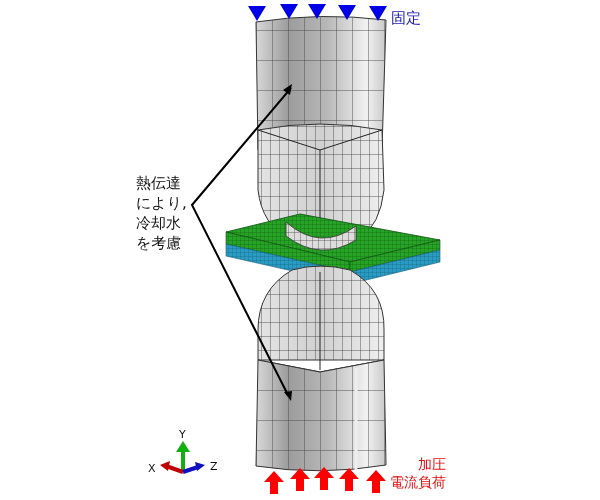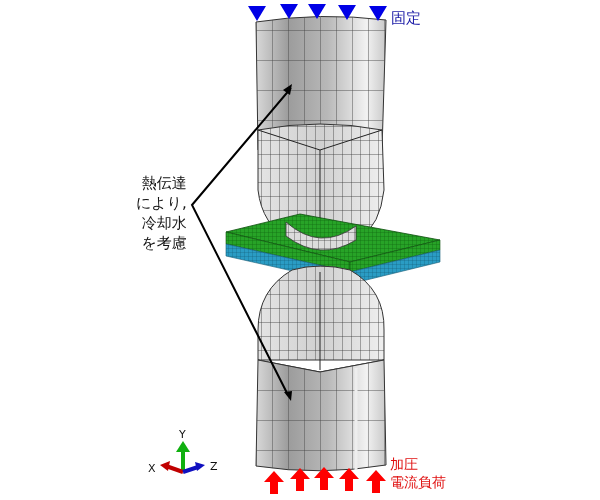--- a/index.html
+++ b/index.html
@@ -1,22 +1,22 @@
 <!DOCTYPE html>
 <html><head>
   <meta charset="utf-8">
   <style>
     html, body { margin: 0; padding: 0; background: #ffffff; }
     body { width: 600px; height: 500px; position: relative; overflow: hidden;
            font-family: "DejaVu Sans", sans-serif; }
-    .lbl { position: absolute; font-size: 14px; line-height: 17px; text-align: right; }
+    .lbl { position: absolute; font-size: 14px; line-height: 17px; }
     .fixed-lbl { left: 391px; top: 10px; color: #1a1aa6; font-size: 15px; }
     .heat-lbl { left: 136px; top: 173px; color: #111; font-size: 15px; line-height: 20px; }
     .heat-lbl div { white-space: nowrap; }
-    .load-lbl { left: 390px; top: 455px; color: #e01010; font-size: 14px; line-height: 18px; text-align: left; }
+    .load-lbl { left: 390px; top: 455px; color: #e01010; font-size: 14px; line-height: 18px; text-align: right; }
     svg { position: absolute; left: 0; top: 0; }
     .axis-lbl { font-size: 11px; fill: #111; font-family: "DejaVu Sans", sans-serif; }
   </style>
 </head>
 <body>
 
 <svg width="600" height="500" viewBox="0 0 600 500">
   <defs>
     <linearGradient id="cylGrad" x1="0" x2="1" y1="0" y2="0">
       <stop offset="0" stop-color="#d8d8d8"></stop>

